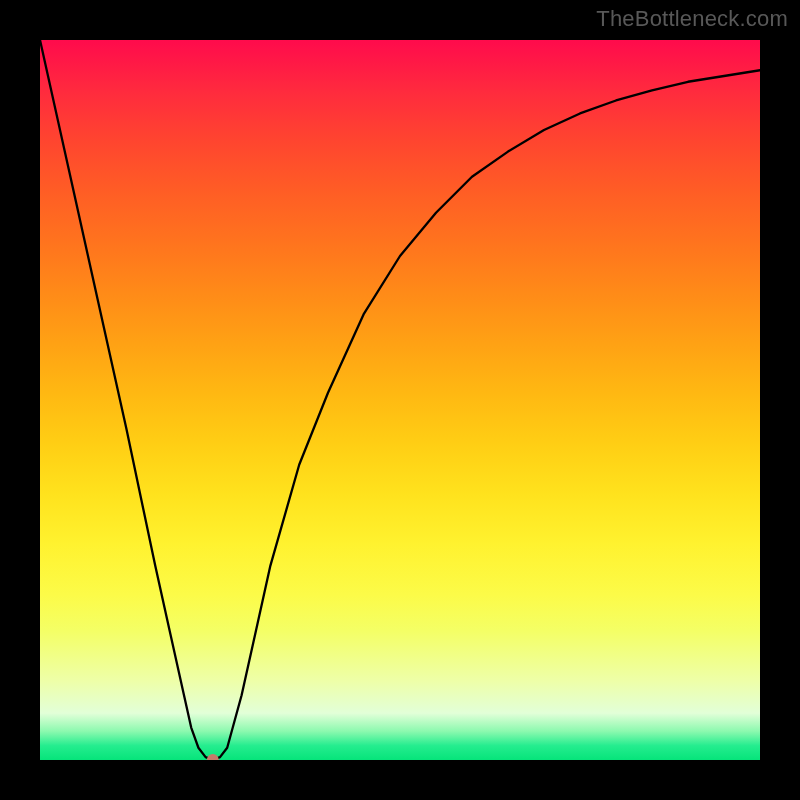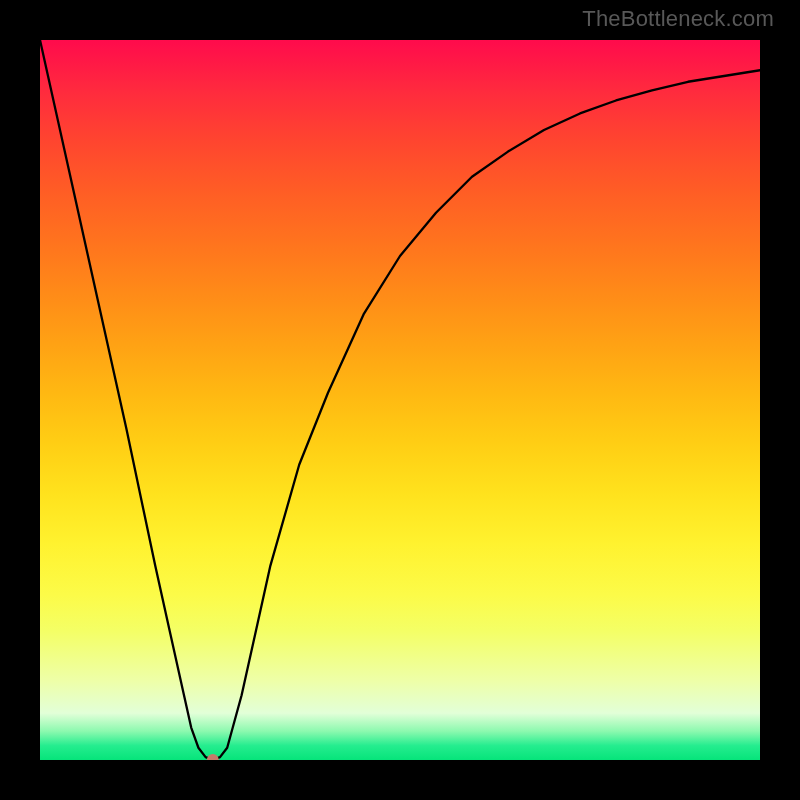--- a/index.html
+++ b/index.html
@@ -57,21 +57,21 @@
     stroke-linecap: round;
     stroke-linejoin: round;
   }
   .dot {
     fill: #c67a6a;
     stroke: none;
   }
   .watermark {
     position: absolute;
     top: 6px;
-    right: 26px;
+    right: 12px;
     color: #585858;
     font-size: 22px;
     letter-spacing: 0.2px;
     font-weight: 500;
     user-select: none;
   }
 </style>
 </head>
 <body>
 

